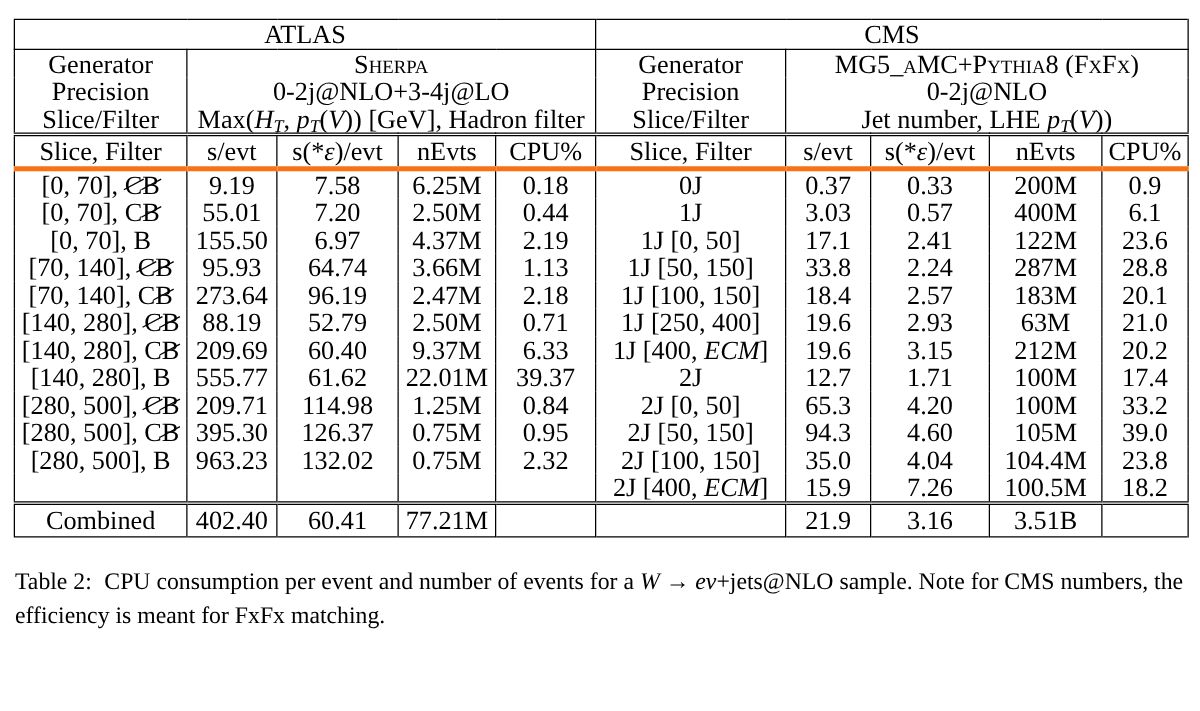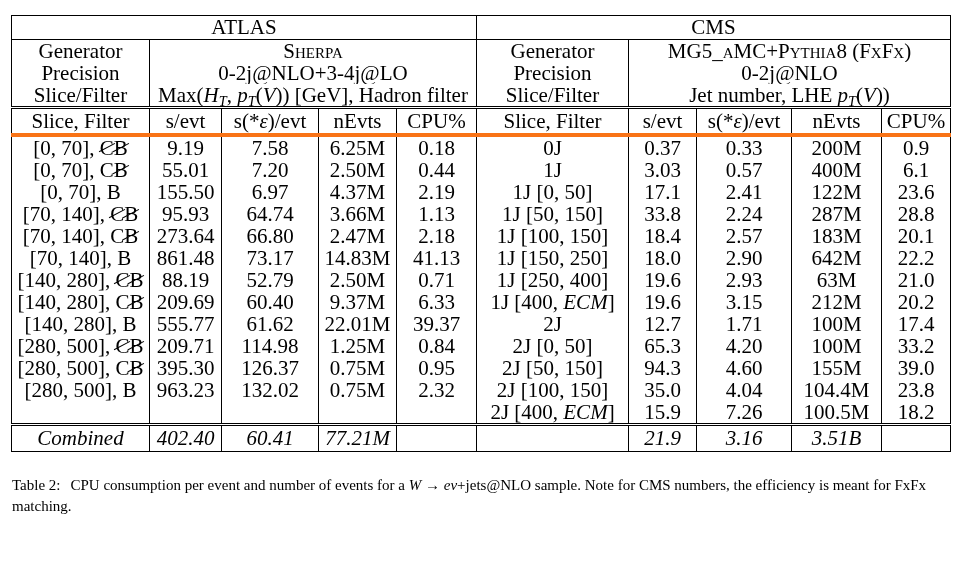--- a/index.html
+++ b/index.html
@@ -26,40 +26,40 @@
     text-align: center;
     padding: 0 3px;
     height: 22px;
     line-height: 22px;
     white-space: nowrap;
     overflow: hidden;
   }
   tr.title-row td    { height: 23px; line-height: 23px; border-bottom: 1px solid #000; }
   tr.colhead-row td  { height: 24px; line-height: 24px; border-bottom: 4px solid #f97316; }
   tr.sf-row td       { border-bottom: 3.5px double #000; }
-  tr.combined-row td { height: 25px; line-height: 25px; border-top: 3.5px double #000; font-style: italic; }
+  tr.combined-row td { height: 25px; line-height: 25px; border-top: 3.5px double #000; }
 
   .sc { font-variant: small-caps; }
   i { font-style: italic; }
   sub { font-size: 0.68em; vertical-align: -0.28em; line-height: 0; }
 
   
   s { text-decoration: none; position: relative; display: inline-block; }
   s::after {
     content: "";
     position: absolute;
     left: -15%; right: -15%;
     top: 46%;
     border-top: 1.4px solid #000;
     transform: rotate(-28deg);
   }
 
   .caption {
     margin: 23px 4px 0 1px;
-    font-size: 15px;
+    font-size: 19px;
     line-height: 1.42;
     max-width: 944px;
   }
   .caption .cap-label { margin-right: 10px; }
 </style>
 </head>
 <body>
 
 <div class="page">
 
@@ -161,40 +161,28 @@
         <td>1.13</td>
         <td>1J [50, 150]</td>
         <td>33.8</td>
         <td>2.24</td>
         <td>287M</td>
         <td>28.8</td>
       </tr>
         <tr>
         <td>[70, 140], C<s>B</s></td>
         <td>273.64</td>
-        <td>66.80</td>
+        <td>96.19</td>
         <td>2.47M</td>
         <td>2.18</td>
         <td>1J [100, 150]</td>
         <td>18.4</td>
         <td>2.57</td>
         <td>183M</td>
         <td>20.1</td>
-      </tr>
-        <tr>
-        <td>[70, 140], B</td>
-        <td>861.48</td>
-        <td>73.17</td>
-        <td>14.83M</td>
-        <td>41.13</td>
-        <td>1J [150, 250]</td>
-        <td>18.0</td>
-        <td>2.90</td>
-        <td>642M</td>
-        <td>22.2</td>
       </tr>
         <tr>
         <td>[140, 280], <s>C</s><s>B</s></td>
         <td>88.19</td>
         <td>52.79</td>
         <td>2.50M</td>
         <td>0.71</td>
         <td>1J [250, 400]</td>
         <td>19.6</td>
         <td>2.93</td>
@@ -239,21 +227,21 @@
       </tr>
         <tr>
         <td>[280, 500], C<s>B</s></td>
         <td>395.30</td>
         <td>126.37</td>
         <td>0.75M</td>
         <td>0.95</td>
         <td>2J [50, 150]</td>
         <td>94.3</td>
         <td>4.60</td>
-        <td>155M</td>
+        <td>105M</td>
         <td>39.0</td>
       </tr>
         <tr>
         <td>[280, 500], B</td>
         <td>963.23</td>
         <td>132.02</td>
         <td>0.75M</td>
         <td>2.32</td>
         <td>2J [100, 150]</td>
         <td>35.0</td>

